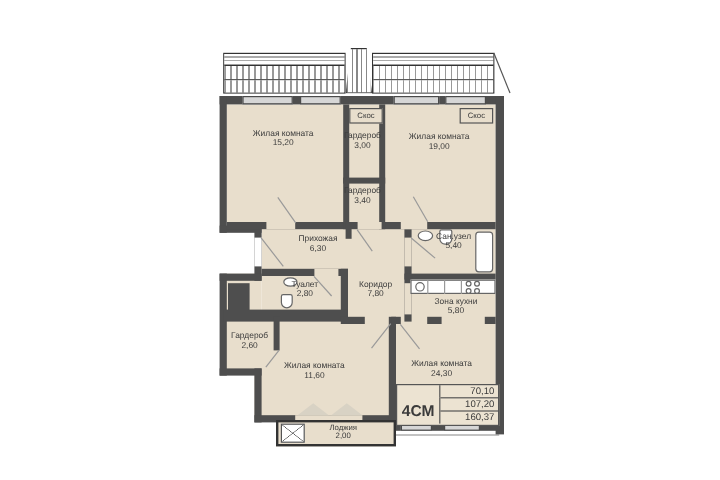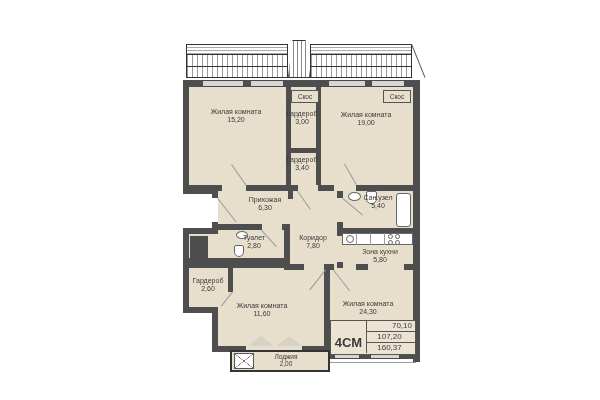--- a/index.html
+++ b/index.html
@@ -37,21 +37,21 @@
        border-right:13px solid transparent;border-bottom:10px solid #d8d2c4;z-index:3;}
   .dot{position:absolute;border:1px solid #666;border-radius:50%;background:#fff;box-sizing:border-box;z-index:4;}
   .vline{position:absolute;width:1px;background:#999;z-index:4;}
   #stamp{position:absolute;left:330px;top:320px;width:84px;height:33px;z-index:5;
          display:grid;grid-template-columns:36px 1fr;grid-template-rows:10px 11px 11px;
          border:1px solid #555;background:#ece3d2;box-sizing:content-box;color:#3b3b3b;}
   #stamp .ce{border-right:1px solid #555;}
   #stamp .ct{grid-column:1;grid-row:2/4;border-right:1px solid #555;
              font-size:13px;font-weight:bold;display:flex;align-items:center;justify-content:center;}
   #stamp .cv{font-size:8px;text-align:right;padding-right:3px;line-height:10px;}
-  #stamp .cv2{border-top:1px solid #555;line-height:10px;text-align:center;}
+  #stamp .cv2{border-top:1px solid #555;line-height:10px;}
 </style>
 </head>
 <body>
 
 <div id="stage">
 
   <div class="roof" style="left:186px;top:44px;width:102px;height:34px;">
     <div class="r1"></div>
     <div class="r2"></div>
     <div class="r3"></div>

